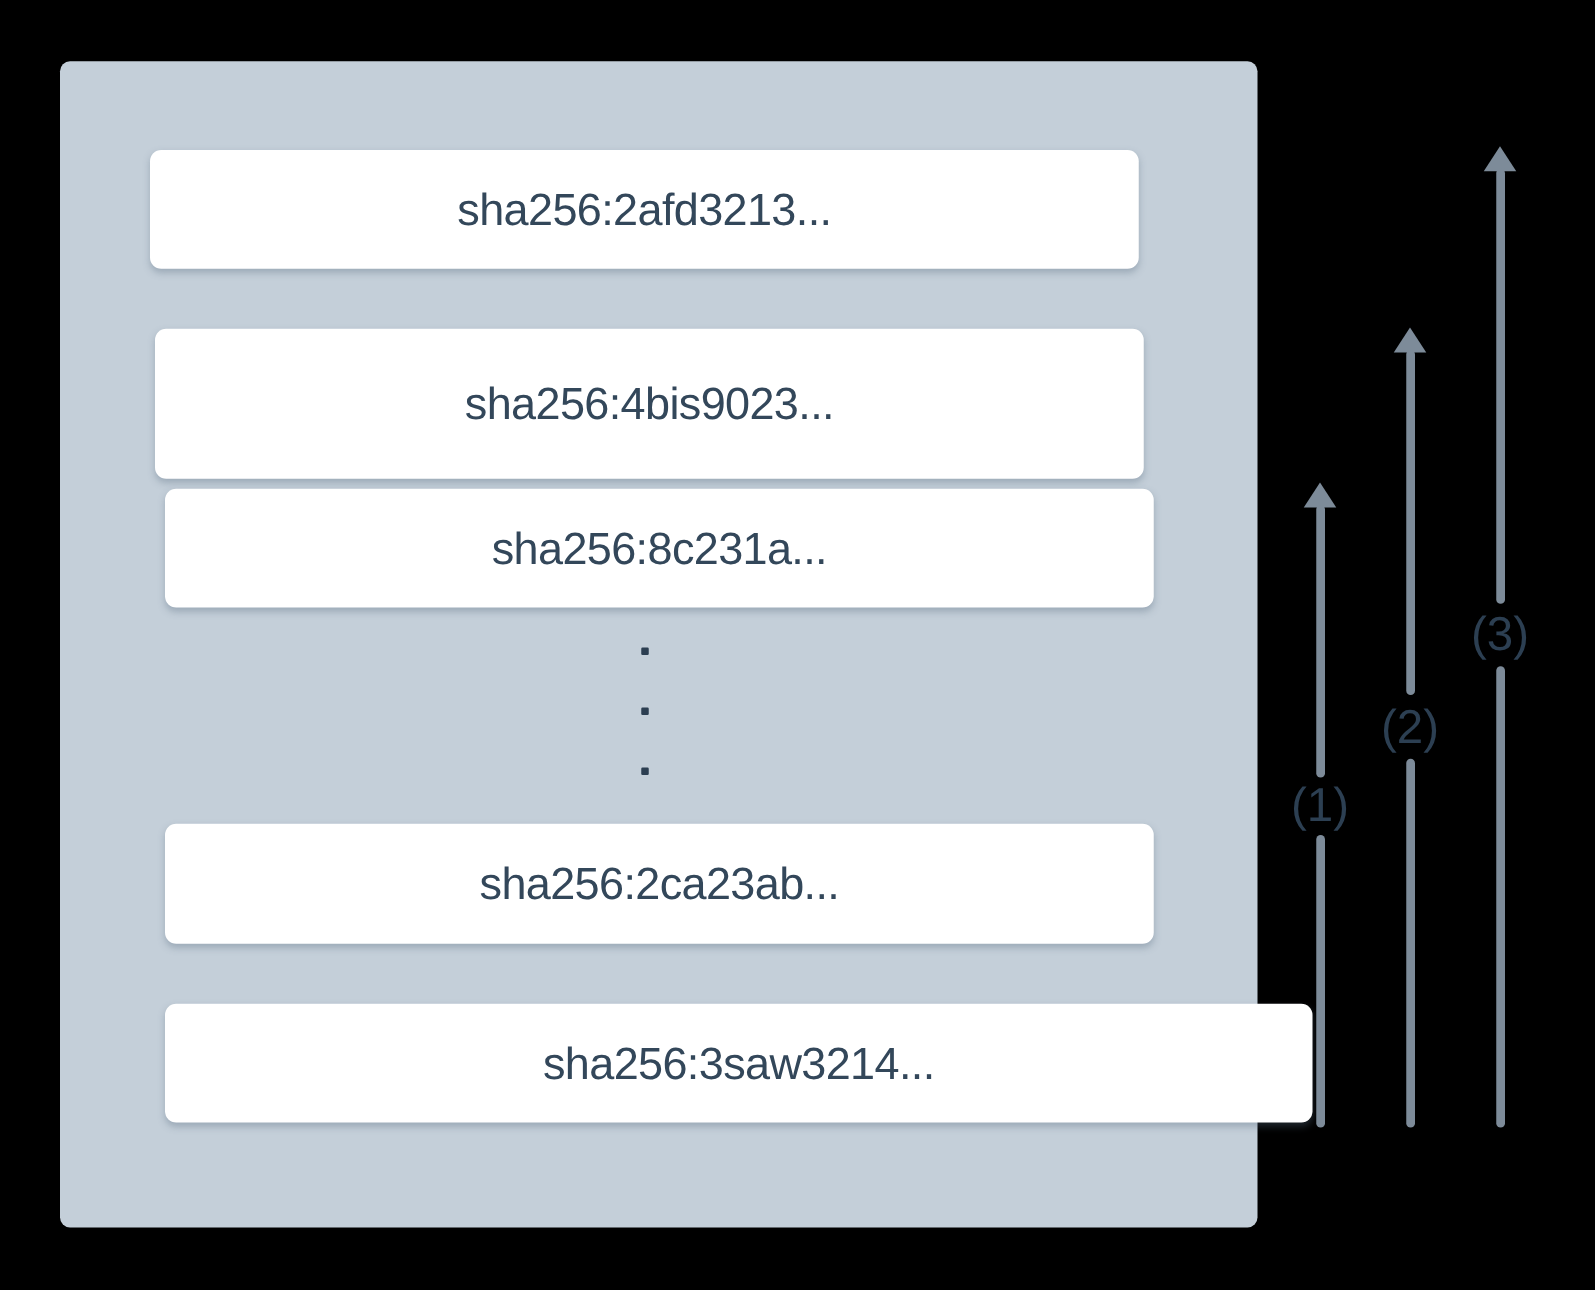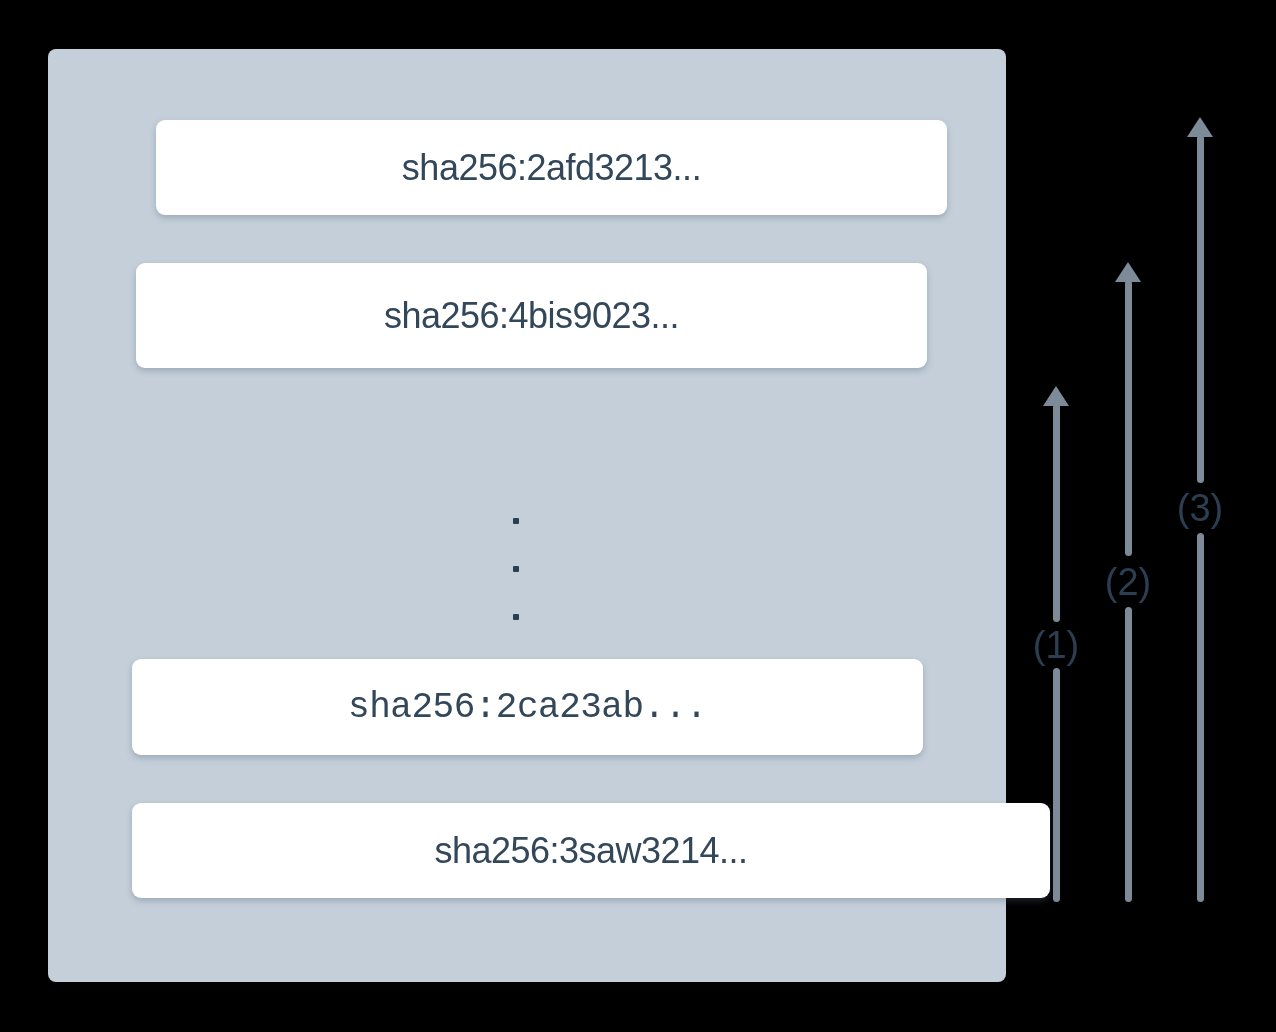--- a/index.html
+++ b/index.html
@@ -90,36 +90,39 @@
     white-space: nowrap;
   }
 </style>
 </head>
 <body>
 
 <div class="stage">
 
   <div class="panel"></div>
 
-  <div class="layer-box" style="left:120px; top:120px; width:791px; height:95px;margin-left:36px;">
+  <div class="layer-box" style="left:120px; top:120px; width:791px; height:95px;">
     <span class="layer-hash">sha256:2afd3213...</span>
   </div>
 
-  <div class="layer-box" style="left:136px; top:263px; width:791px; height:105px;">
+  <div class="layer-box" style="left:124px; top:263px; width:791px; height:120px;">
     <span class="layer-hash">sha256:4bis9023...</span>
   </div>
 
+  <div class="layer-box" style="left:132px; top:391px; width:791px; height:95px;">
+    <span class="layer-hash">sha256:8c231a...</span>
+  </div>
 
   <div class="dots" aria-label="...">
     <div class="dot"></div>
     <div class="dot"></div>
     <div class="dot"></div>
   </div>
 
-  <div class="layer-box" style="left:132px; top:659px; width:791px; height:96px;font-family:Liberation Mono, monospace;">
+  <div class="layer-box" style="left:132px; top:659px; width:791px; height:96px;">
     <span class="layer-hash">sha256:2ca23ab...</span>
   </div>
 
   <div class="layer-box" style="left:132px; top:803px; width:918px; height:95px;">
     <span class="layer-hash">sha256:3saw3214...</span>
   </div>
 
   <div>
     <div class="arrow-head" style="left:1043px; top:386px;"></div>
     <div class="arrow-shaft" style="left:1053px; top:404px; height:218px;"></div>

